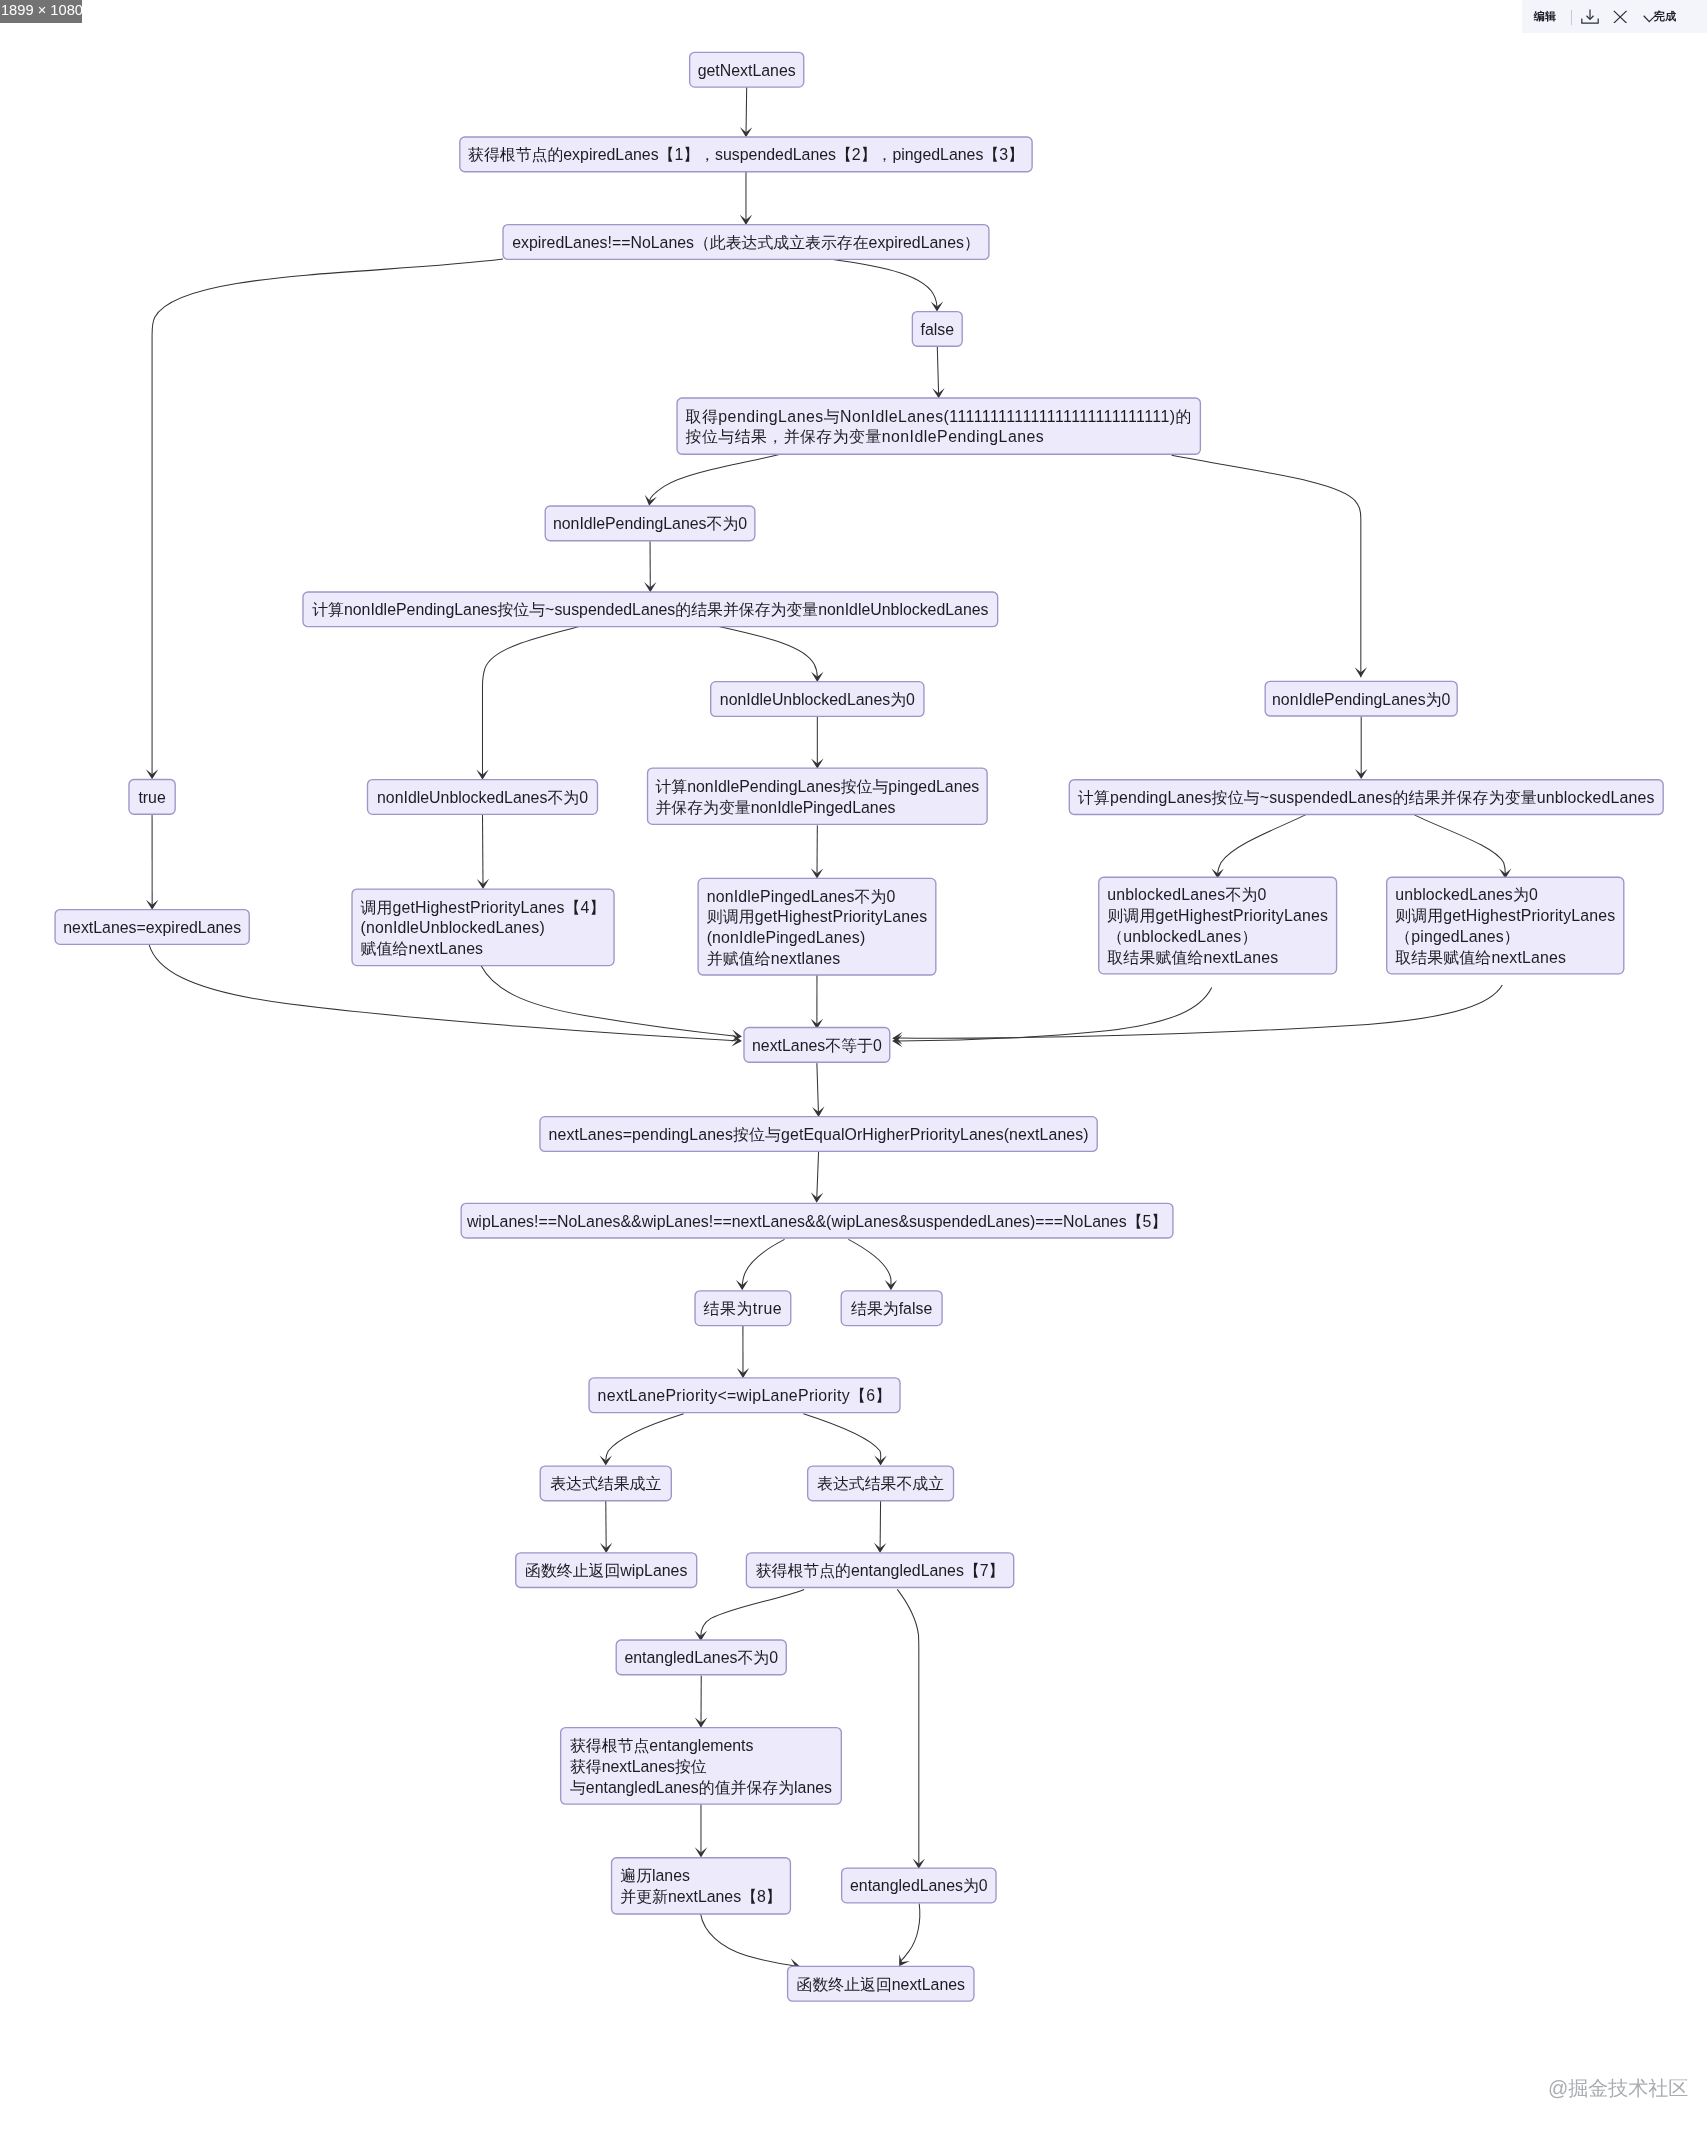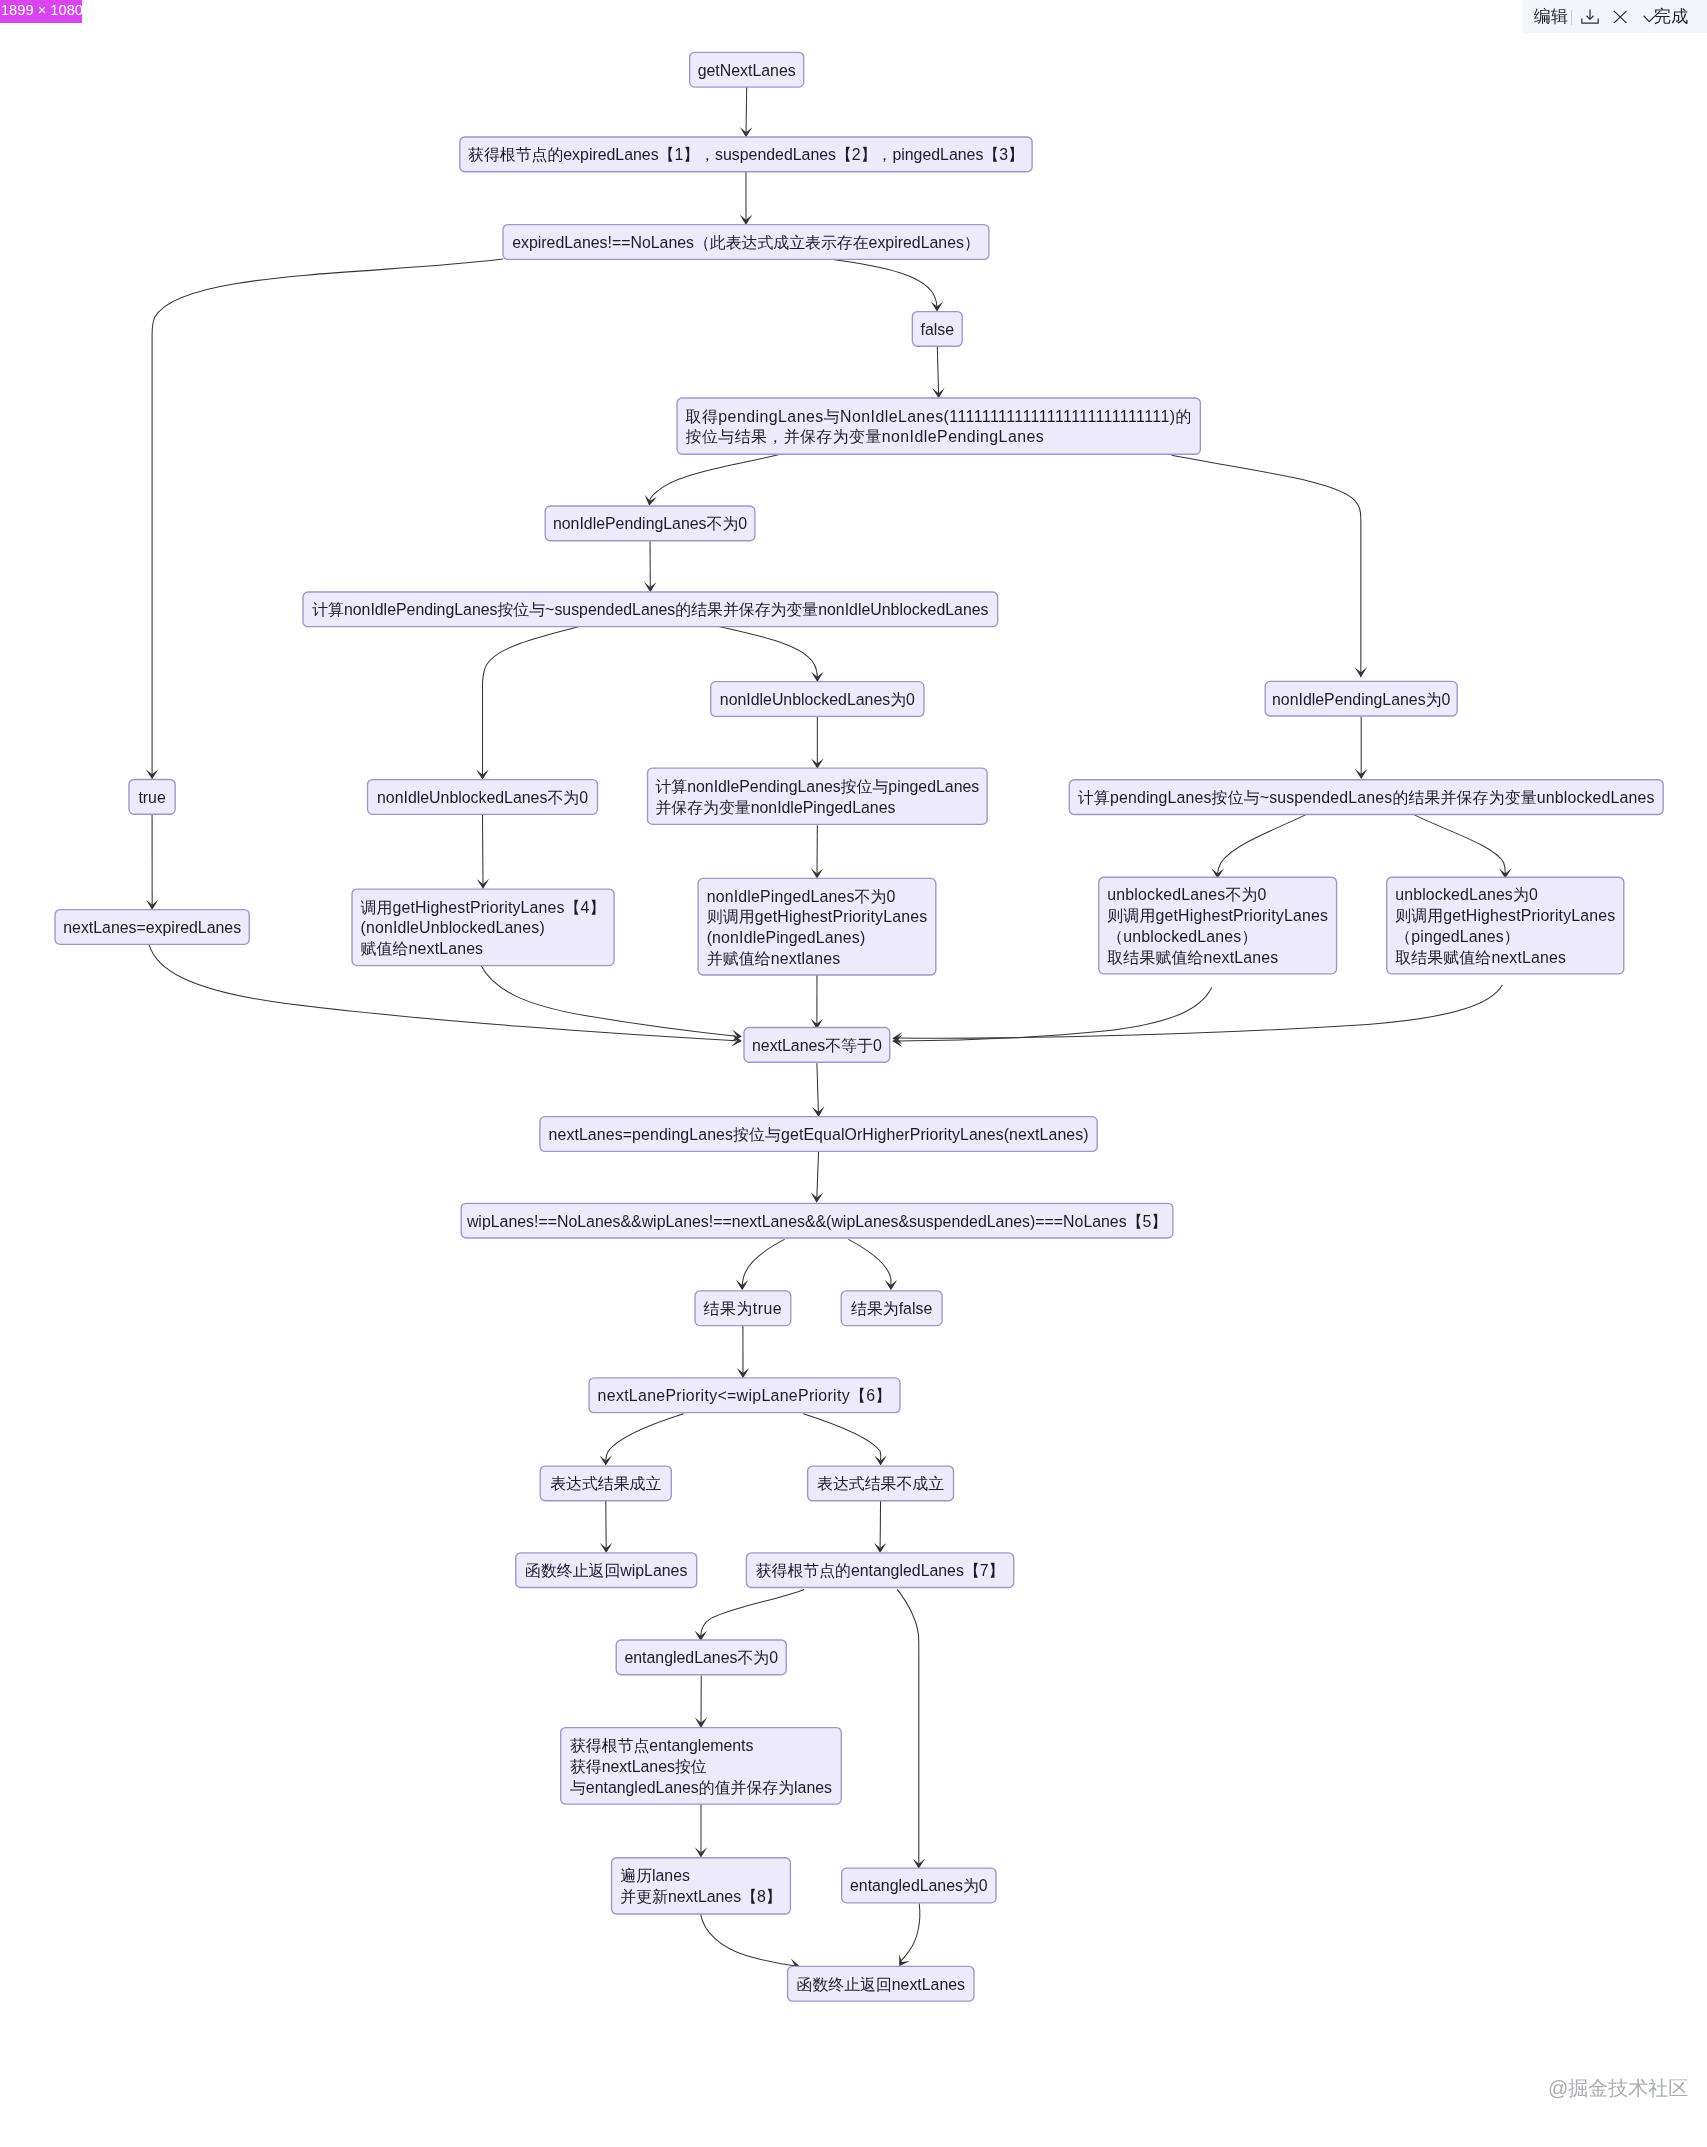--- a/index.html
+++ b/index.html
@@ -1,24 +1,24 @@
 <!DOCTYPE html>
 <html style="font-size:14.4px"><head>
 <meta charset="utf-8">
 <title>getNextLanes flowchart</title>
 <style>
   html,body{margin:0;padding:0;background:#ffffff;}
   #page{position:relative;width:1707px;height:2148px;background:#ffffff;overflow:hidden;
         font-family:"Liberation Sans",sans-serif;}
-  #dimbadge{position:absolute;left:0;top:0;width:82px;height:22.5px;background:#d946ef;
+  #dimbadge{position:absolute;left:0;top:0;width:82px;height:22.5px;background:#737373;
             color:#ffffff;font-size:14.7px;line-height:20px;text-indent:0.9px;
             white-space:nowrap;overflow:hidden;}
   #toolbar{position:absolute;left:1522px;top:0;width:185px;height:33px;background:#f3f5fa;}
-  #toolbar .tb-label{position:absolute;top:9px;font-size:17px;line-height:15.3px;color:#1d1f26;
-                     letter-spacing:0.2px;cursor:default;}
+  #toolbar .tb-label{position:absolute;top:9px;font-size:11px;line-height:15.3px;color:#1d1f26;
+                     letter-spacing:0.2px;cursor:default;font-weight:bold;}
   #toolbar .tb-div{position:absolute;left:49px;top:10.3px;width:0.9px;height:14.4px;background:#c6cad3;}
   #toolbar .tb-icon{position:absolute;top:0;height:33px;display:flex;align-items:center;}
   #watermark{position:absolute;left:1548px;top:2078px;color:#a9acb2;font-size:20px;
              line-height:20px;white-space:nowrap;}
   svg#chart{position:absolute;left:0;top:0;display:block;}
   #chart rect.nbox{fill:#EDEAFB;stroke:#9c96c9;stroke-width:1.5;}
   #chart text.nlbl{fill:#1c1c22;font-size:17.65px;font-family:"Liberation Sans",sans-serif;}
   #chart path.edge{fill:none;stroke:#333338;stroke-width:1.15;}
   #chart path.arrow{fill:#333338;stroke:none;}
 </style>

